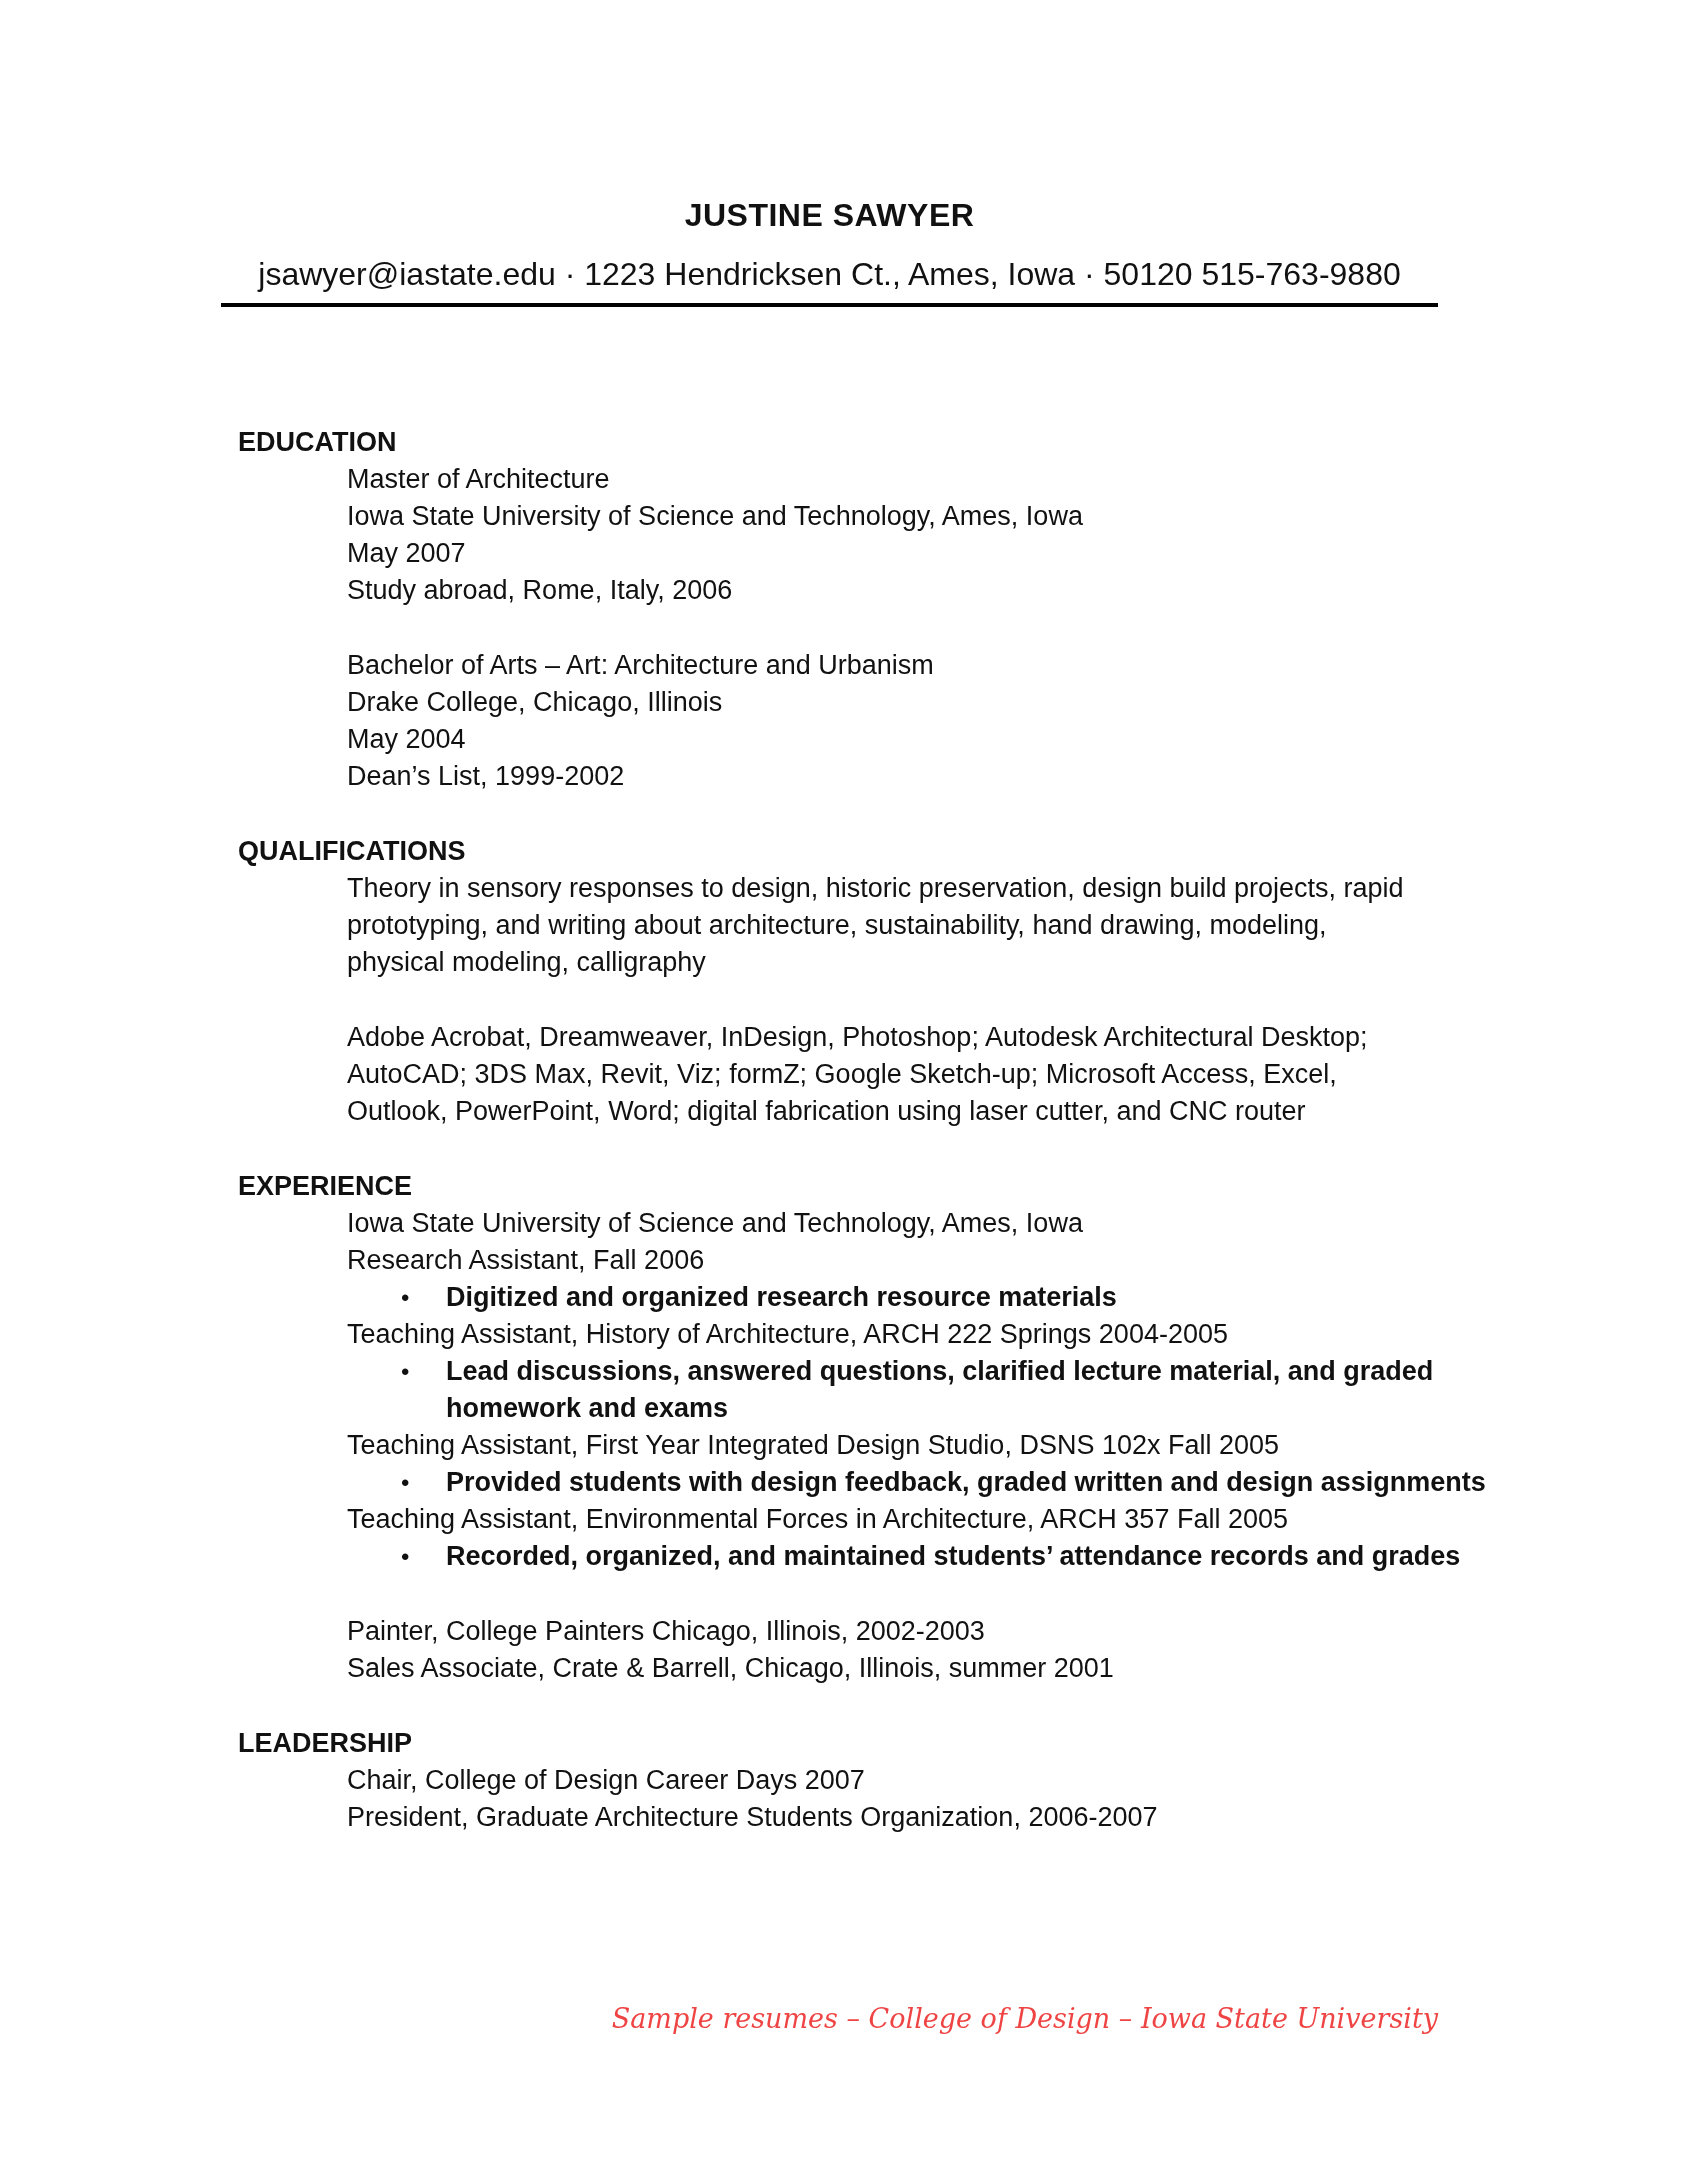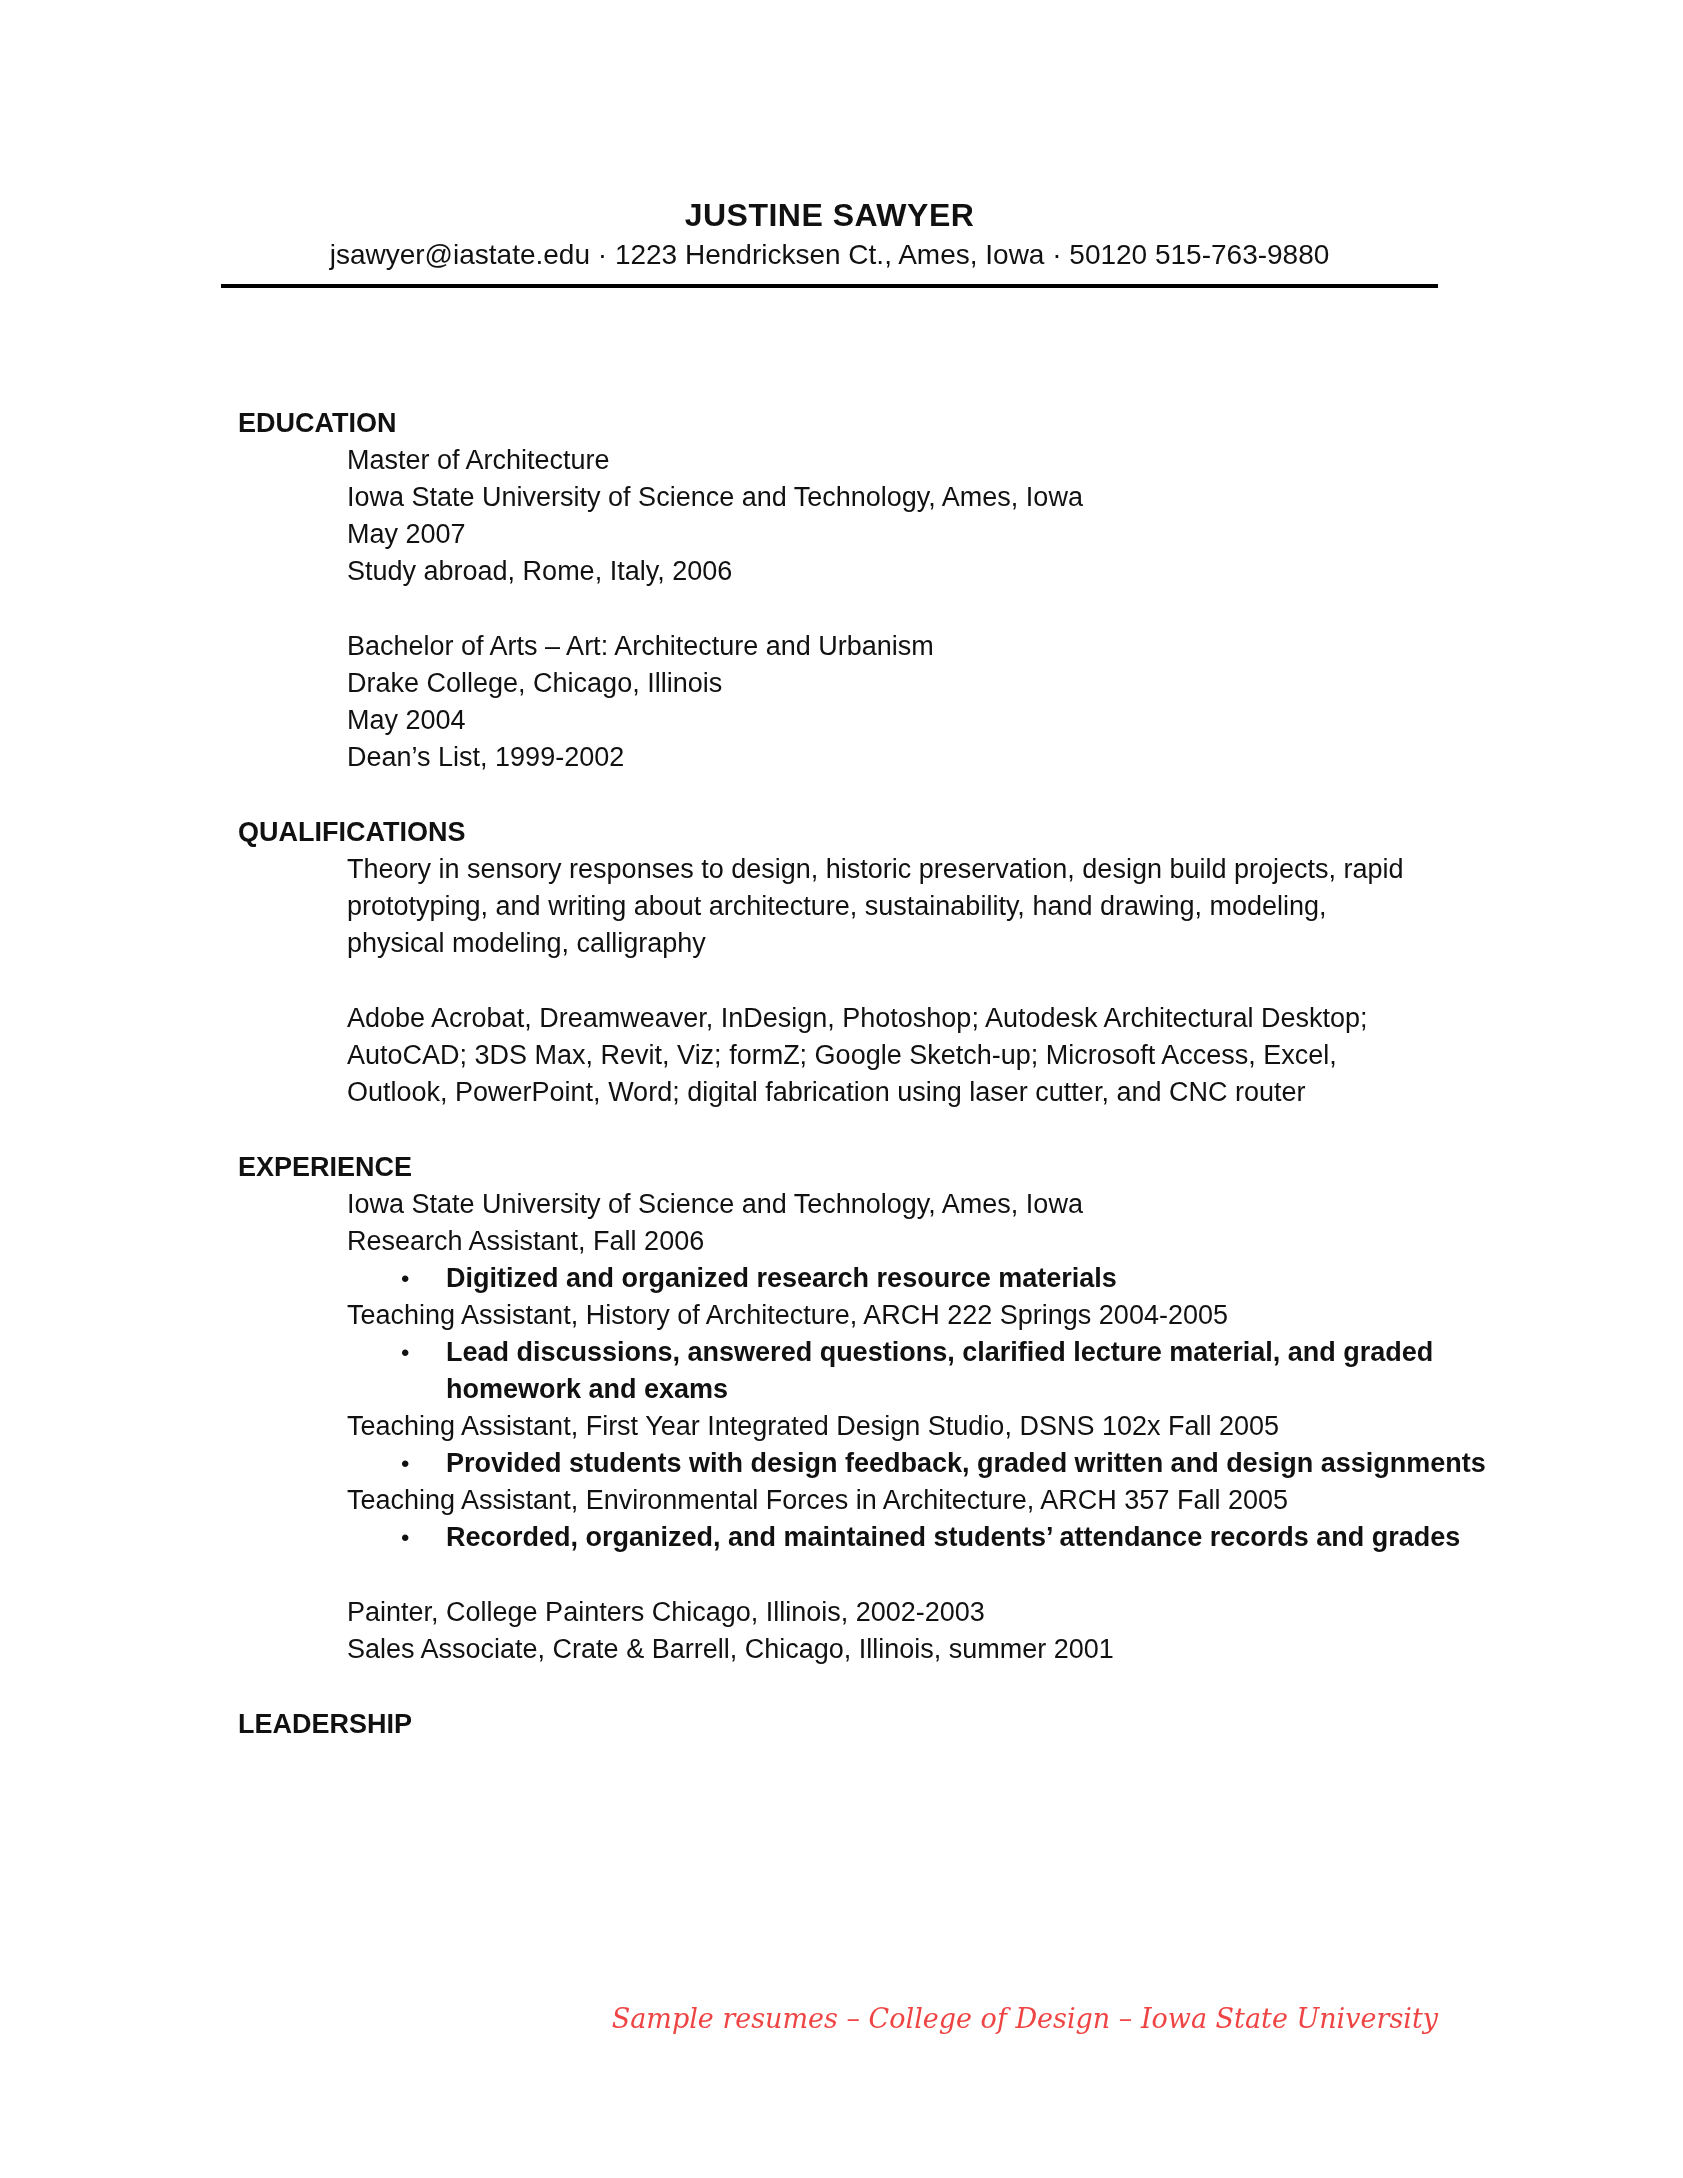--- a/index.html
+++ b/index.html
@@ -17,22 +17,23 @@
 
   
   .hdr { text-align: center; }
   .hdr h1 {
     font-size: 32px;
     font-weight: bold;
     line-height: 42px;
     letter-spacing: 0.5px;
   }
   .hdr .contact {
-    font-size: 28px;
+    font-size: 32px;
     line-height: 38px;
+    margin-top: 19px;
   }
   .rule {
     height: 4px;
     background: #000000;
     margin-top: 10px;
   }
 
   
   main { display: block; margin-top: 117px; }
   .sec + .sec { margin-top: 38px; }
@@ -158,20 +159,26 @@
             </div>
           </div>
           <div class="item text gap">
             <div class="line">Painter, College Painters Chicago, Illinois, 2002-2003</div>
             <div class="line">Sales Associate, Crate &amp; Barrell, Chicago, Illinois, summer 2001</div>
           </div>
         </div>
       </section>
       <section class="sec">
         <h2 class="sec-title">LEADERSHIP</h2>
+        <div class="sec-body">
+          <div class="item text">
+            <div class="line">Chair, College of Design Career Days 2007</div>
+            <div class="line">President, Graduate Architecture Students Organization, 2006-2007</div>
+          </div>
+        </div>
       </section>
     </main>
 
   <div class="pfooter">
     <span>Sample resumes – College of Design – Iowa State University</span>
   </div>
 
 </div>
 
 

